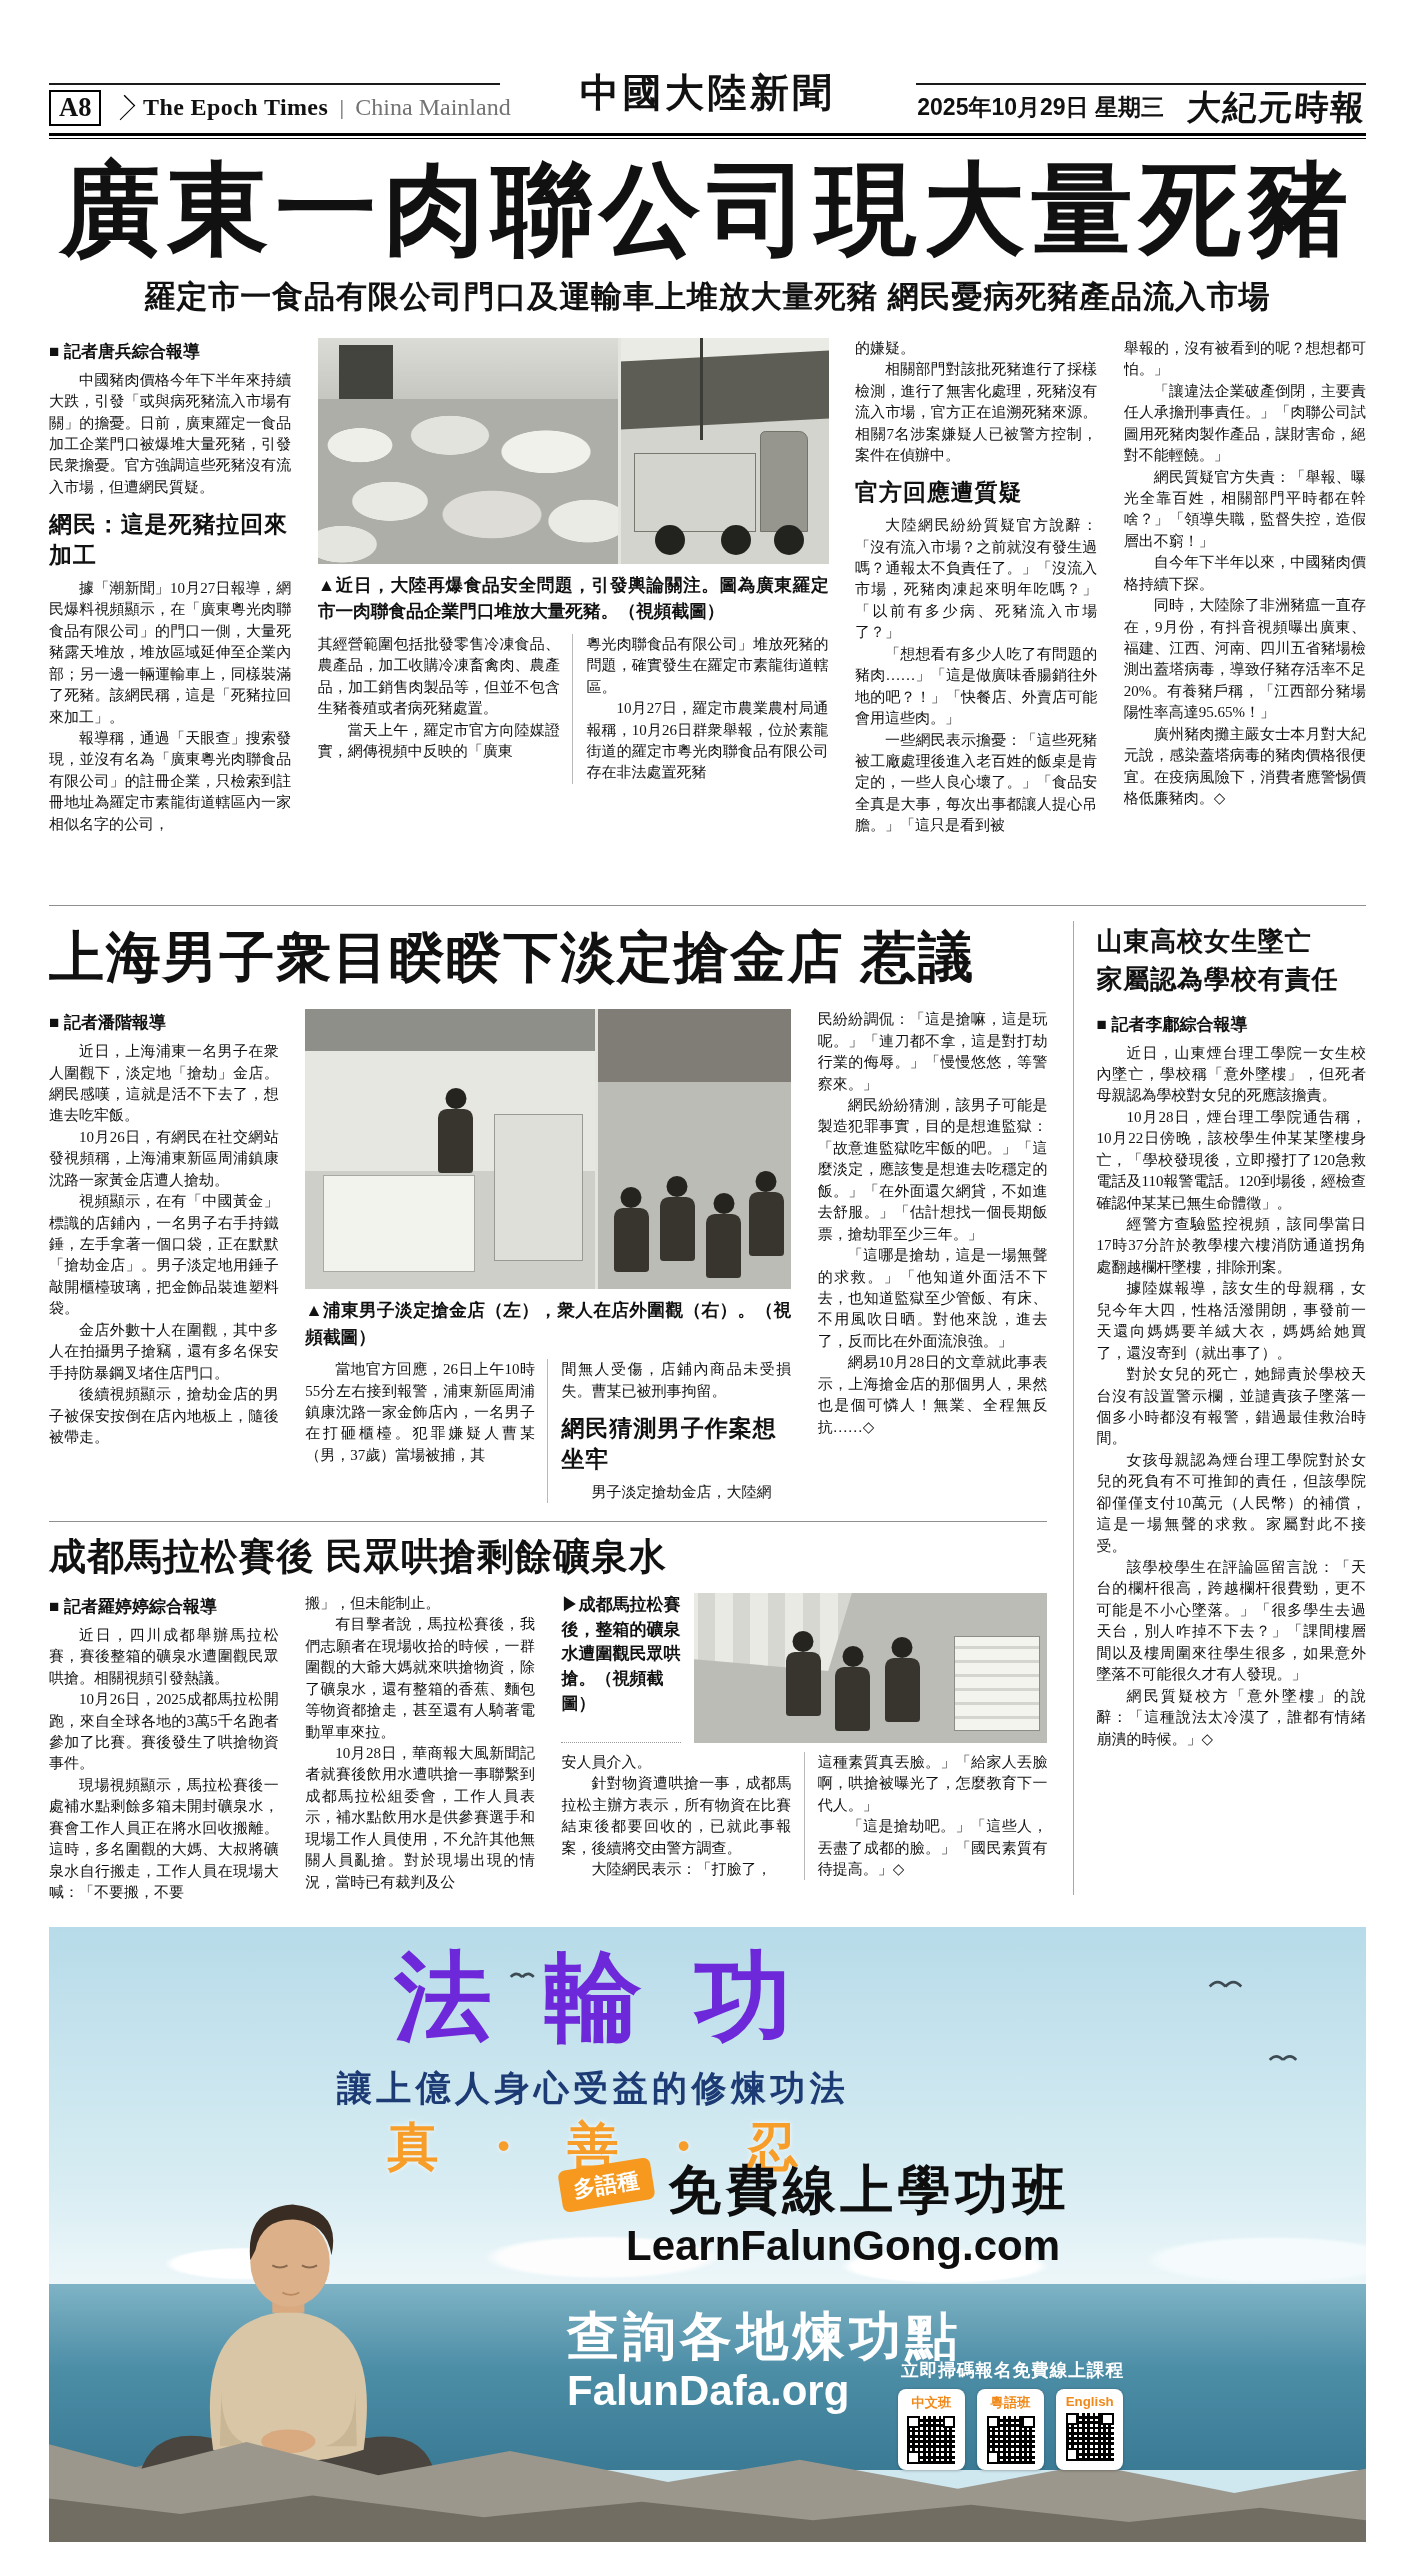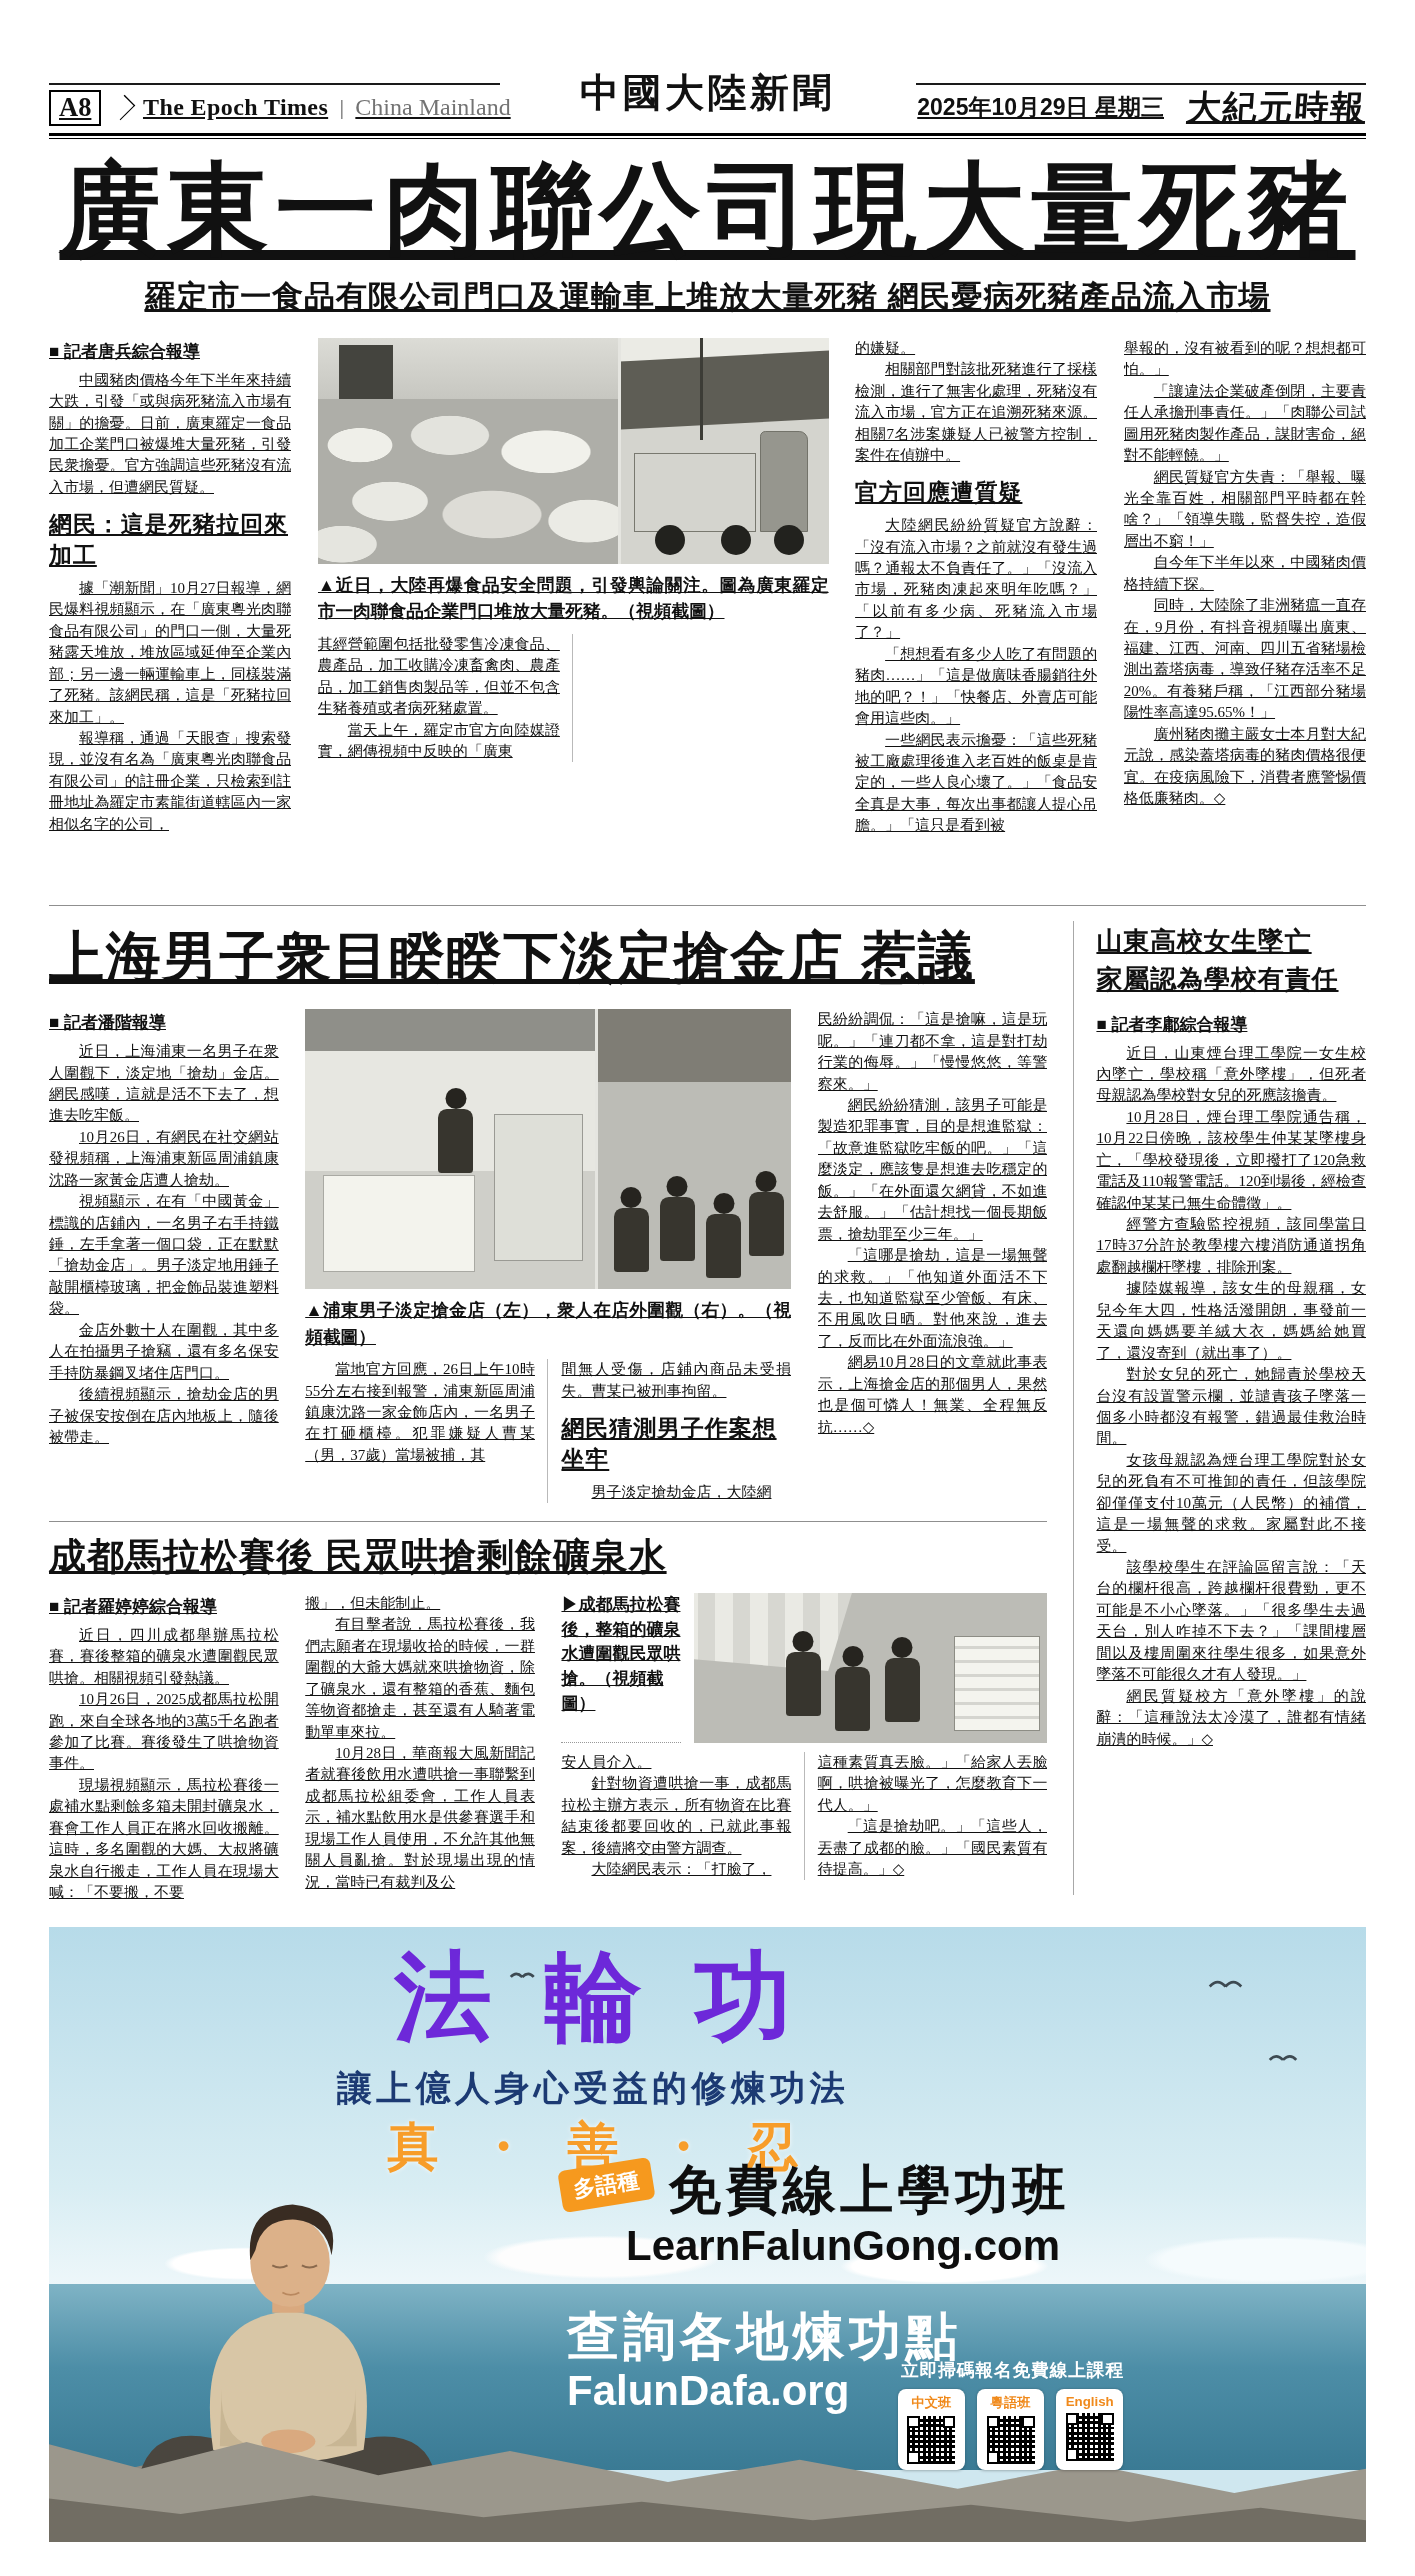--- a/index.html
+++ b/index.html
@@ -1,17 +1,17 @@
 <!DOCTYPE html>
 <html style="font-size:14px"><head>
 <meta charset="utf-8">
 <style>
   html,body{margin:0;padding:0;background:#e8e8e8;}
   .page{position:relative;width:1415px;height:2576px;margin:0 auto;background:#fff;color:#111;
-        font-family:"Liberation Serif","DejaVu Serif",serif;overflow:hidden;text-decoration:underline;}
+        font-family:"Liberation Serif","DejaVu Serif",serif;overflow:hidden;}
   .inner{padding:0 49px;}
 
   
   .masthead{position:relative;margin-top:78px;height:51px;display:flex;align-items:center;}
   .hline{position:absolute;top:5.3px;height:1.8px;background:#1a1a1a;}
   .hline.l{left:0;width:calc(50% - 208px);}
   .hline.r{right:0;width:calc(50% - 208px);}
   .m-left{display:flex;align-items:center;gap:11.5px;margin-top:8.8px;}
   .pagebox{border:2.7px solid #000;padding:0.9px 8px;font-weight:900;font-size:26.5px;font-family:"Liberation Serif",serif;}
   .chev{width:14px;height:14px;border-top:1.8px solid #000;border-right:1.8px solid #000;transform:rotate(45deg) scaleY(1.4);margin:0 1.8px;}
@@ -208,20 +208,24 @@
               <div class="wh w2"></div>
               <div class="wh w3"></div>
         </div>
       </div>
       <div class="caption">▲近日，大陸再爆食品安全問題，引發輿論關注。圖為廣東羅定市一肉聯食品企業門口堆放大量死豬。（視頻截圖）</div>
       <div class="two-col">
         <div class="icol">
           <p class="bp cont">其經營範圍包括批發零售冷凍食品、農產品，加工收購冷凍畜禽肉、農產品，加工銷售肉製品等，但並不包含生豬養殖或者病死豬處置。</p>
           <p class="bp">當天上午，羅定市官方向陸媒證實，網傳視頻中反映的「廣東</p>
         </div>
+        <div class="icol">
+          <p class="bp cont">粵光肉聯食品有限公司」堆放死豬的問題，確實發生在羅定市素龍街道轄區。</p>
+          <p class="bp">10月27日，羅定市農業農村局通報稱，10月26日群衆舉報，位於素龍街道的羅定市粵光肉聯食品有限公司存在非法處置死豬</p>
+        </div>
       </div>
     </div>
 
     <div class="col">
       <p class="bp cont">的嫌疑。</p>
       <p class="bp">相關部門對該批死豬進行了採樣檢測，進行了無害化處理，死豬沒有流入市場，官方正在追溯死豬來源。相關7名涉案嫌疑人已被警方控制，案件在偵辦中。</p>
       <h3 class="colsub">官方回應遭質疑</h3>
       <p class="bp">大陸網民紛紛質疑官方說辭：「沒有流入市場？之前就沒有發生過嗎？通報太不負責任了。」「沒流入市場，死豬肉凍起來明年吃嗎？」「以前有多少病、死豬流入市場了？」</p>
       <p class="bp">「想想看有多少人吃了有問題的豬肉……」「這是做廣味香腸銷往外地的吧？！」「快餐店、外賣店可能會用這些肉。」</p>
       <p class="bp">一些網民表示擔憂：「這些死豬被工廠處理後進入老百姓的飯桌是肯定的，一些人良心壞了。」「食品安全真是大事，每次出事都讓人提心吊膽。」「這只是看到被</p>

